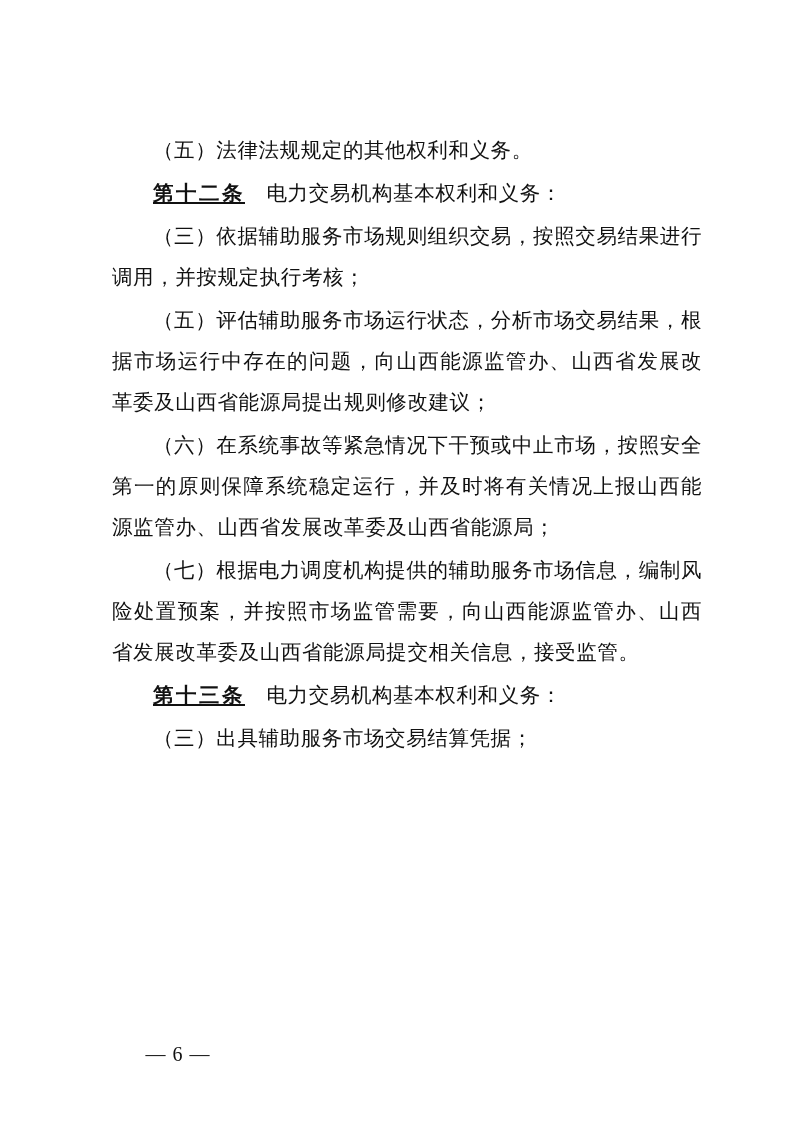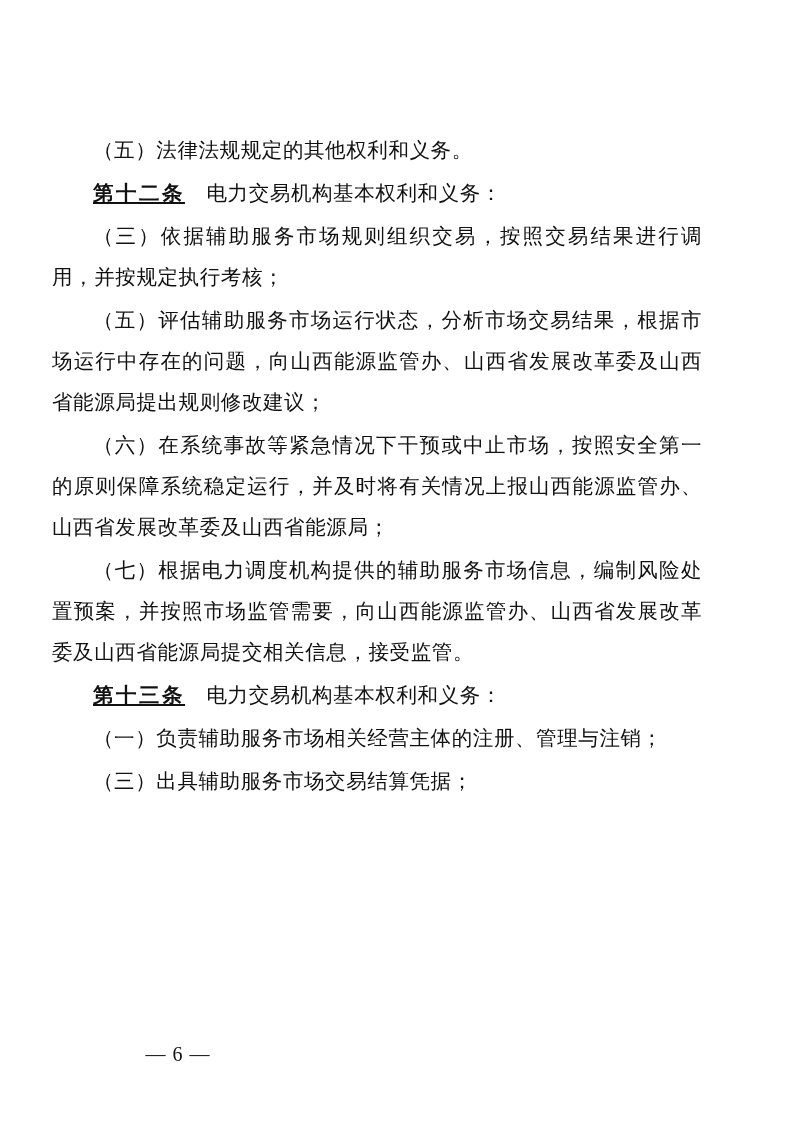--- a/index.html
+++ b/index.html
@@ -12,21 +12,21 @@
     background: #ffffff;
     font-family: "Liberation Serif", "DejaVu Serif", serif;
     color: #111111;
     overflow: hidden;
   }
   .page {
     position: relative;
     width: 794px;
     height: 1122px;
     box-sizing: border-box;
-    padding: 130px 92px 0 52px;
+    padding: 130px 92px 0 112px;
   }
   .doc-body {
     font-size: 20.5px;
     line-height: 41px;
     text-align: justify;
     text-justify: inter-ideograph;
     letter-spacing: 0.6px;
   }
   .para {
     margin: 0 0 2px 0;
@@ -72,21 +72,20 @@
 
 
     <p class="para">（五）评估辅助服务市场运行状态，分析市场交易结果，根据市场运行中存在的问题，向山西能源监管办、山西省发展改革委及山西省能源局提出规则修改建议；</p>
 
     <p class="para">（六）在系统事故等紧急情况下干预或中止市场，按照安全第一的原则保障系统稳定运行，并及时将有关情况上报山西能源监管办、山西省发展改革委及山西省能源局；</p>
 
     <p class="para">（七）根据电力调度机构提供的辅助服务市场信息，编制风险处置预案，并按照市场监管需要，向山西能源监管办、山西省发展改革委及山西省能源局提交相关信息，接受监管。</p>
 
     <p class="para"><span class="article-head">第十三条</span><span class="article-sep"></span><span>电力交易机构基本权利和义务：</span></p>
 
-    <p class="para">（一）负责辅助服务市场相关经营主体的注册、管理与注销；</p>
 
 
     <p class="para">（三）出具辅助服务市场交易结算凭据；</p>
 
   </div>
 
   <div class="page-number"><span class="pn-inner">— 6 —</span></div>
 </div>
 
 </body></html>

